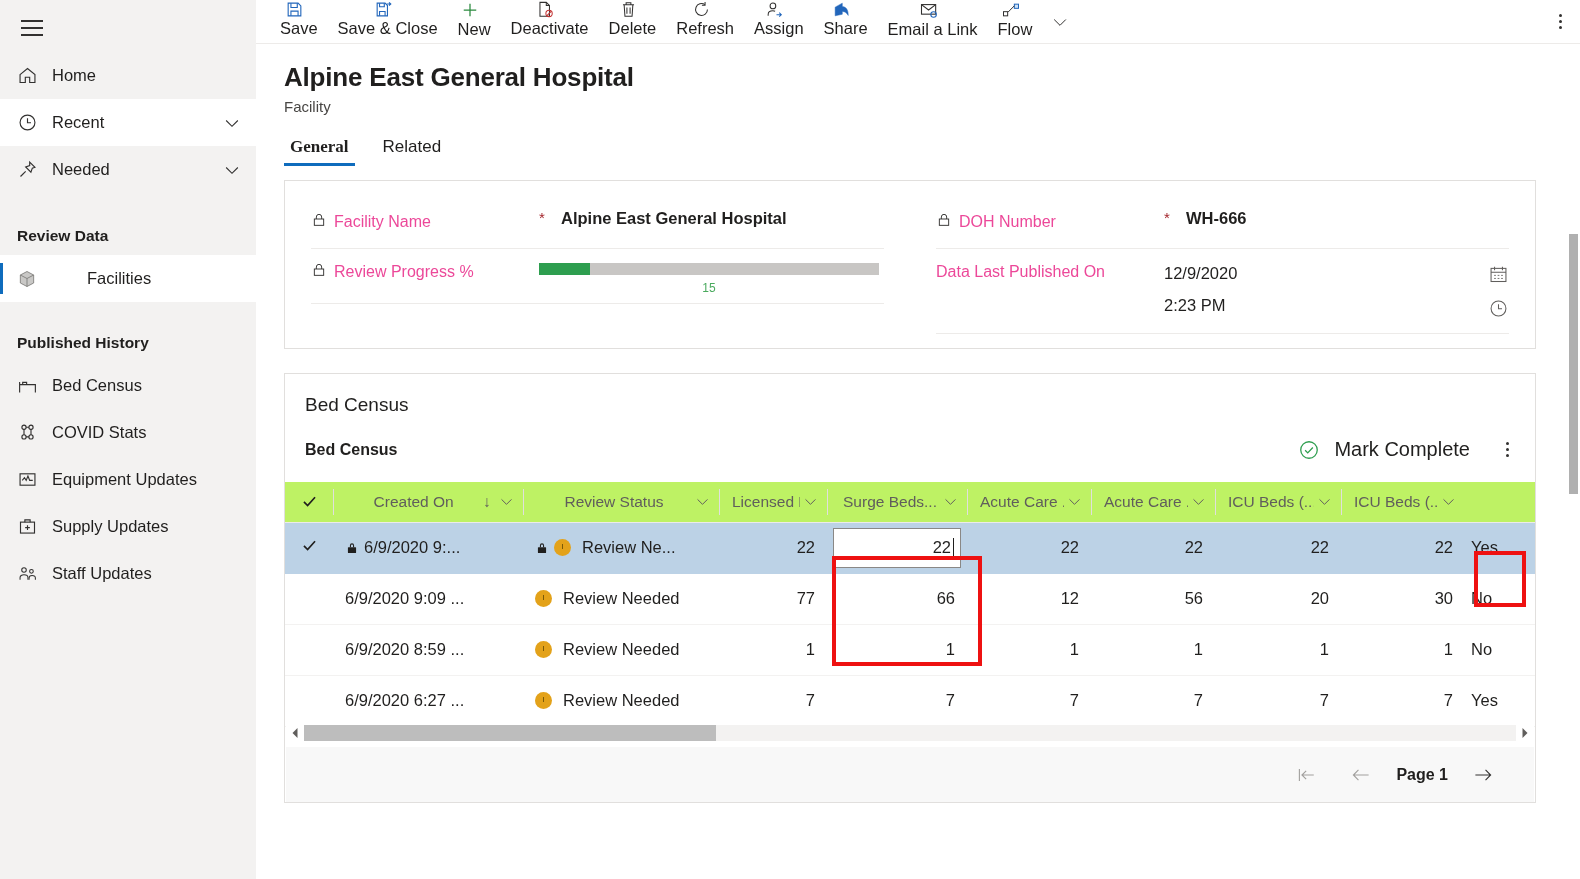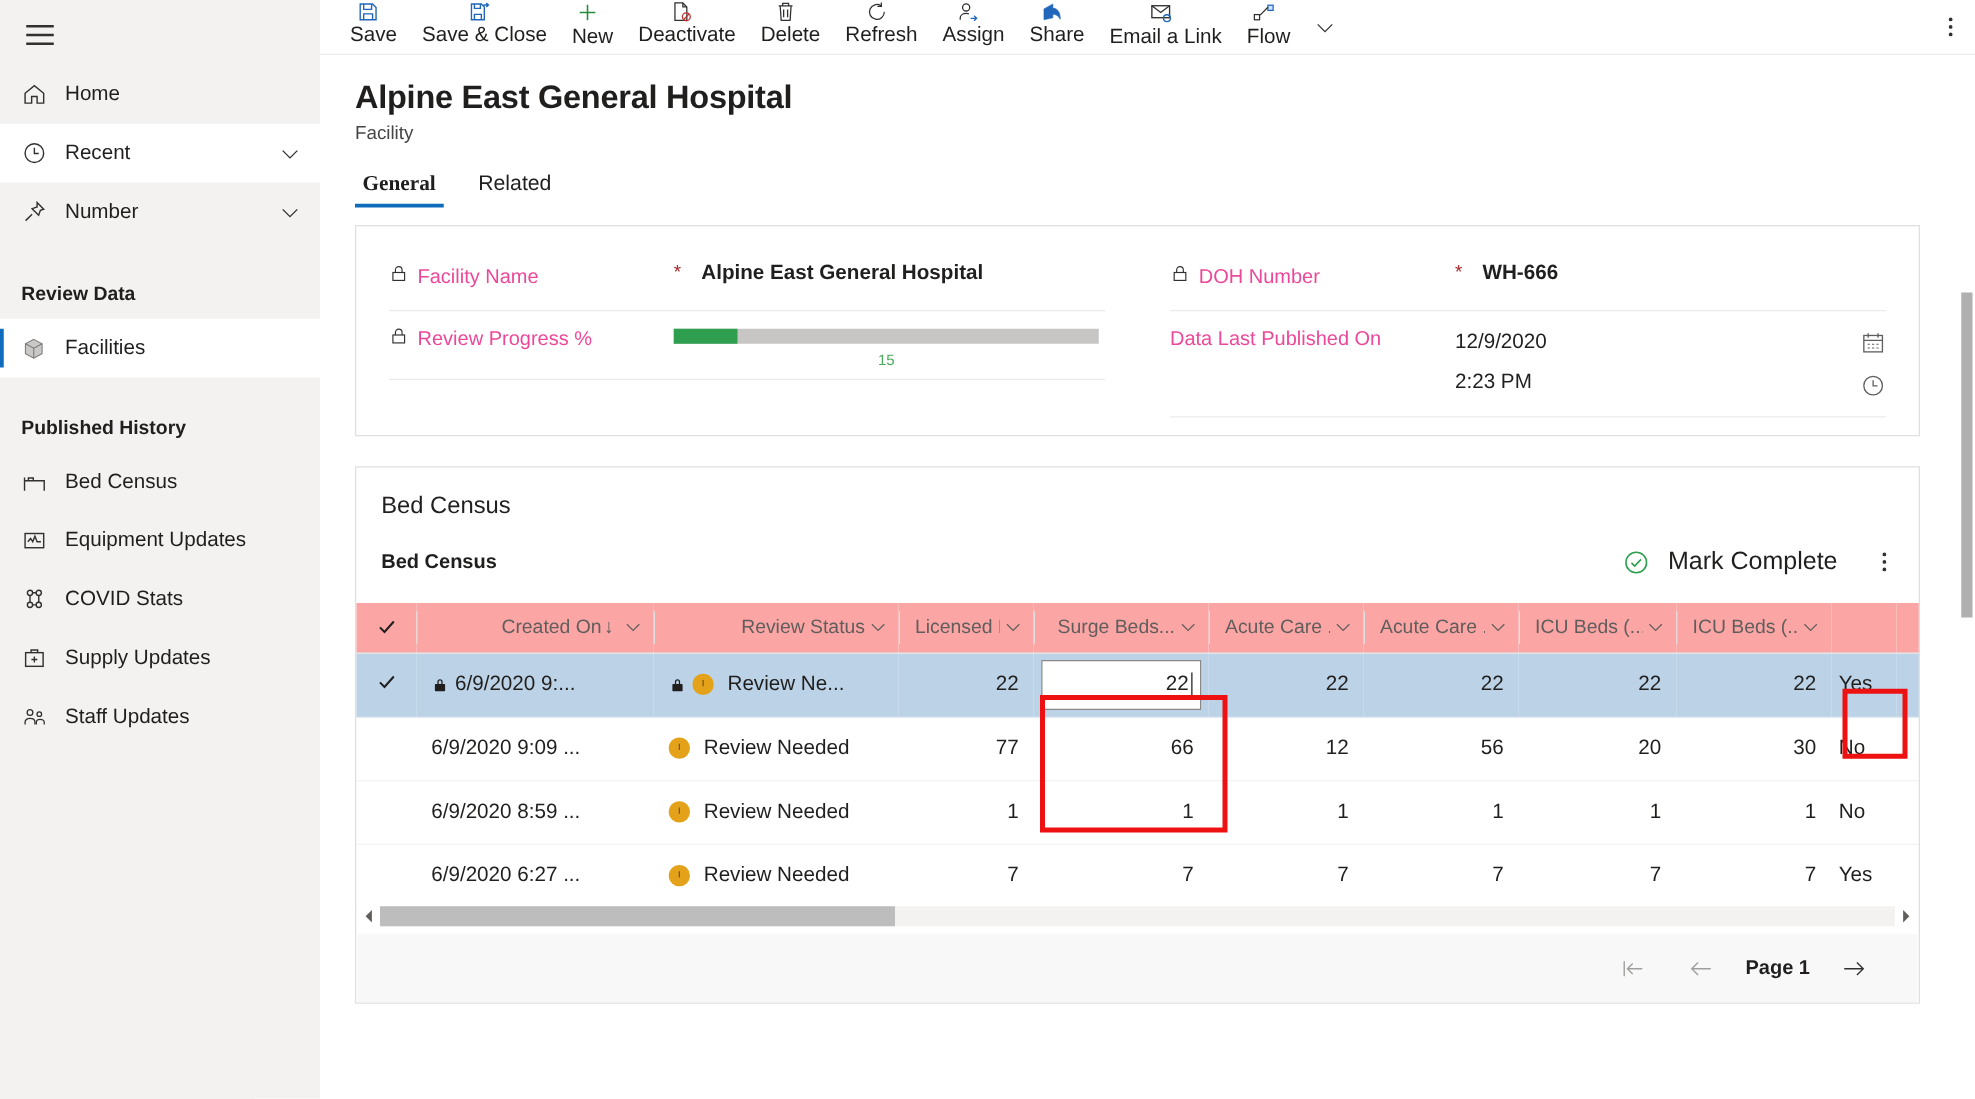--- a/index.html
+++ b/index.html
@@ -27,21 +27,21 @@
     cursor: pointer;
   }
   .hamburger span { display: block; width: 22px; height: 2px; background: #323130; }
 
   .nav-item {
     height: 47px; display: flex; align-items: center;
     padding: 0 14px 0 17px; cursor: pointer; position: relative;
     font-size: 16.5px; color: #201f1e;
   }
   .nav-item.white { background: #ffffff; }
-  .nav-item.selected { background: #ffffff; }
+  .nav-item.selected { background: #ffffff; gap: 35px; }
   .nav-item.selected::before {
     content: ""; position: absolute; left: 0; top: 8px; bottom: 8px;
     width: 3px; background: #0f6cbd;
   }
   .nav-ico {
     width: 26px; flex: 0 0 26px; display: flex; align-items: center; justify-content: flex-start;
     color: #323130;
   }
   .nav-label { flex: 1; padding-left: 9px; white-space: nowrap; }
   .nav-chev { color: #323130; display: flex; align-items: center; }
@@ -142,22 +142,22 @@
   .mark-complete { display: flex; align-items: center; cursor: pointer; font-size: 20px; color: #201f1e; }
   .mark-complete .mc-ico { margin-right: 14px; display: flex; align-items: center; }
   .g-more { margin-left: 30px; cursor: pointer; display: flex; flex-direction: column; gap: 3px; align-items: center; padding: 6px 6px; }
   .g-more i { width: 3px; height: 3px; border-radius: 50%; background: #323130; display: block; }
 
   
   .gwrap { position: absolute; left: 0; right: 0; top: 108px; bottom: 0; }
   table.grid { border-collapse: collapse; width: 100%; table-layout: fixed; }
   table.grid th {
     height: 40px; font-weight: normal; font-size: 15.5px; color: #605e5c;
-    border-bottom: 1px solid #edebe9; text-align: right; padding: 0;
-    vertical-align: middle; position: relative; background: #fca5a5;
+    border-bottom: 1px solid #edebe9; text-align: center; padding: 0;
+    vertical-align: middle; position: relative; background: #bef264;
   }
   table.grid th .thin {
     display: flex; align-items: center; padding: 0 8px 0 12px; height: 26px;
     border-left: 1px solid #e1dfdd;
   }
   table.grid th.nobar .thin { border-left: none; }
   .th-lbl { flex: 1; overflow: hidden; white-space: nowrap; text-overflow: clip; }
   .th-sort { margin: 0 5px 0 2px; color: #605e5c; }
   .th-chev { color: #605e5c; display: flex; align-items: center; padding-left: 2px; }
 
@@ -260,21 +260,21 @@
       </span>
     </div>
 
     <div class="nav-item">
       <span class="nav-ico">
         <svg width="21" height="21" viewBox="0 0 24 24" fill="none" stroke="#323130" stroke-width="1.3">
           <path d="M14.5 3.5l6 6-3 1-1.6 4.6-6-6L14.5 7.5z"></path>
             <path d="M9.9 14.1L4 20"></path>
         </svg>
       </span>
-      <span class="nav-label">Number</span>
+      <span class="nav-label">Needed</span>
       <span class="nav-chev">
         <svg width="20" height="20" viewBox="0 0 24 24" fill="none" stroke="#323130" stroke-width="1.3">
             <path d="M5 9l7 7 7-7"></path>
           </svg>
       </span>
     </div>
 
     <div style="height:20px"></div>
 
     <div class="nav-group-title">Review Data</div>
@@ -293,43 +293,43 @@
 
     <div class="nav-group-title">Published History</div>
 
     <div class="nav-item">
       <span class="nav-ico">
         <svg width="21" height="21" viewBox="0 0 24 24" fill="none" stroke="#323130" stroke-width="1.3">
           <path d="M3 17v-6h18v6M3 17v3M21 17v3M3 13V8M6.5 11h4.5v-2.5H6.5z"></path>
         </svg>
       </span>
       <span class="nav-label">Bed Census</span>
-    </div>
-
-    <div class="nav-item">
-      <span class="nav-ico">
-        <svg width="21" height="21" viewBox="0 0 24 24" fill="none" stroke="#323130" stroke-width="1.3">
-          <rect x="3.5" y="5.5" width="17" height="13"></rect>
-            <path d="M6 13l2.5-3 2 3 2-5 2 5H18"></path>
-        </svg>
-      </span>
-      <span class="nav-label">Equipment Updates</span>
     </div>
 
     <div class="nav-item">
       <span class="nav-ico">
         <svg width="21" height="21" viewBox="0 0 24 24" fill="none" stroke="#323130" stroke-width="1.3">
           <circle cx="8" cy="6" r="2.4"></circle>
             <circle cx="16" cy="6" r="2.4"></circle>
           <circle cx="8" cy="17" r="2.4"></circle>
             <circle cx="16" cy="17" r="2.4"></circle>
           <path d="M8 8.4v6.2M16 8.4v6.2M10.4 6h3.2M10.4 17h3.2"></path>
         </svg>
       </span>
       <span class="nav-label">COVID Stats</span>
+    </div>
+
+    <div class="nav-item">
+      <span class="nav-ico">
+        <svg width="21" height="21" viewBox="0 0 24 24" fill="none" stroke="#323130" stroke-width="1.3">
+          <rect x="3.5" y="5.5" width="17" height="13"></rect>
+            <path d="M6 13l2.5-3 2 3 2-5 2 5H18"></path>
+        </svg>
+      </span>
+      <span class="nav-label">Equipment Updates</span>
     </div>
 
     <div class="nav-item">
       <span class="nav-ico">
         <svg width="21" height="21" viewBox="0 0 24 24" fill="none" stroke="#323130" stroke-width="1.3">
           <rect x="4" y="7" width="16" height="12.5"></rect>
             <path d="M9 7V4.5h6V7"></path>
           <path d="M12 10.5v5.5M9.3 13.3h5.4"></path>
         </svg>
       </span>

